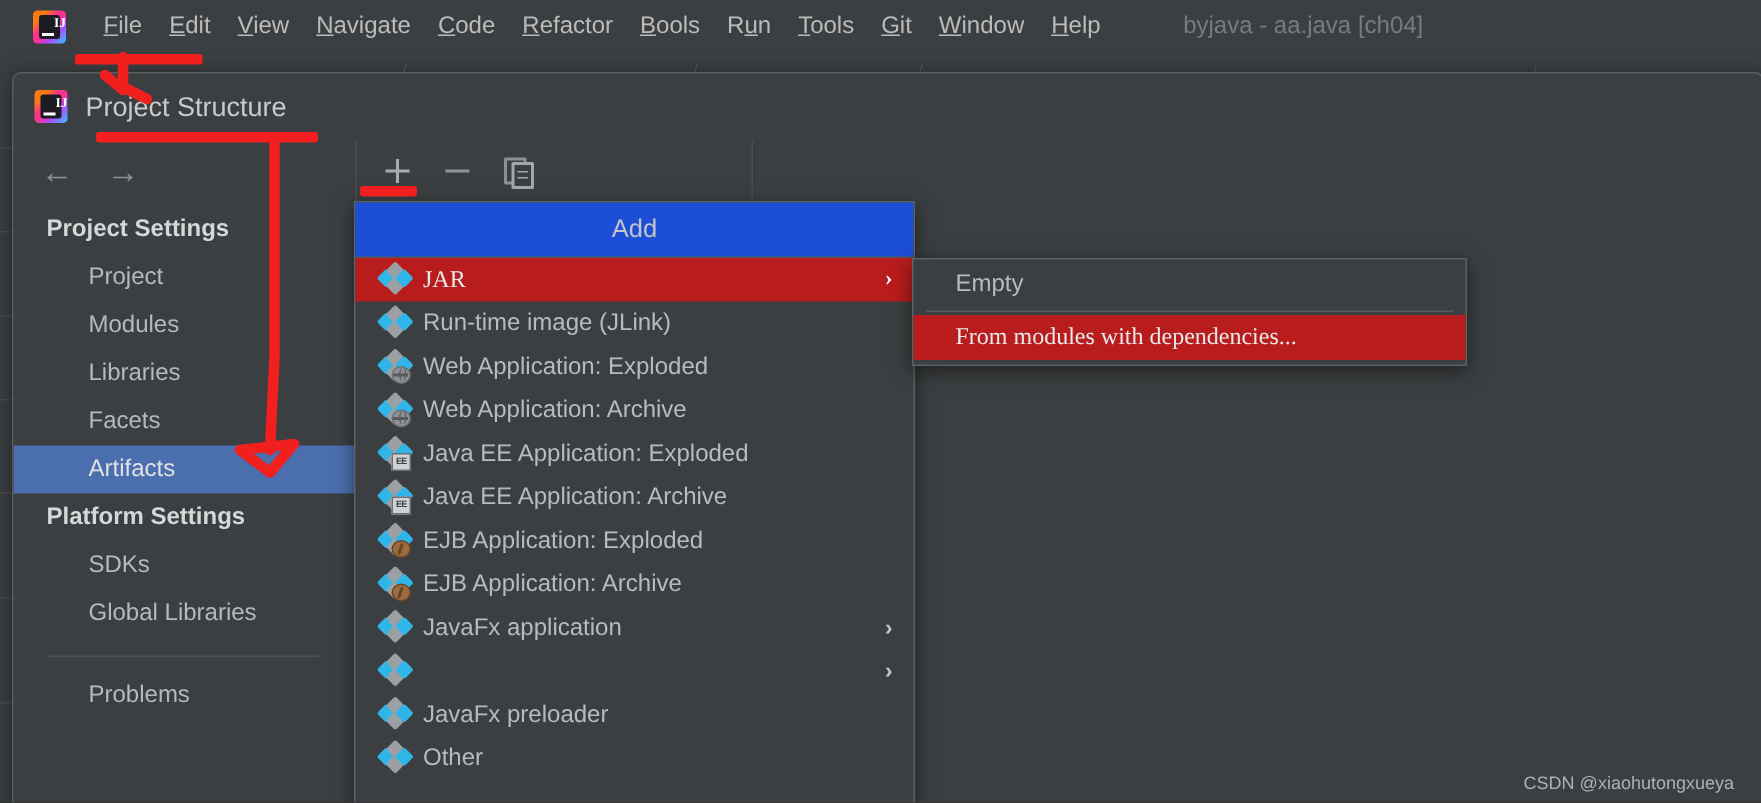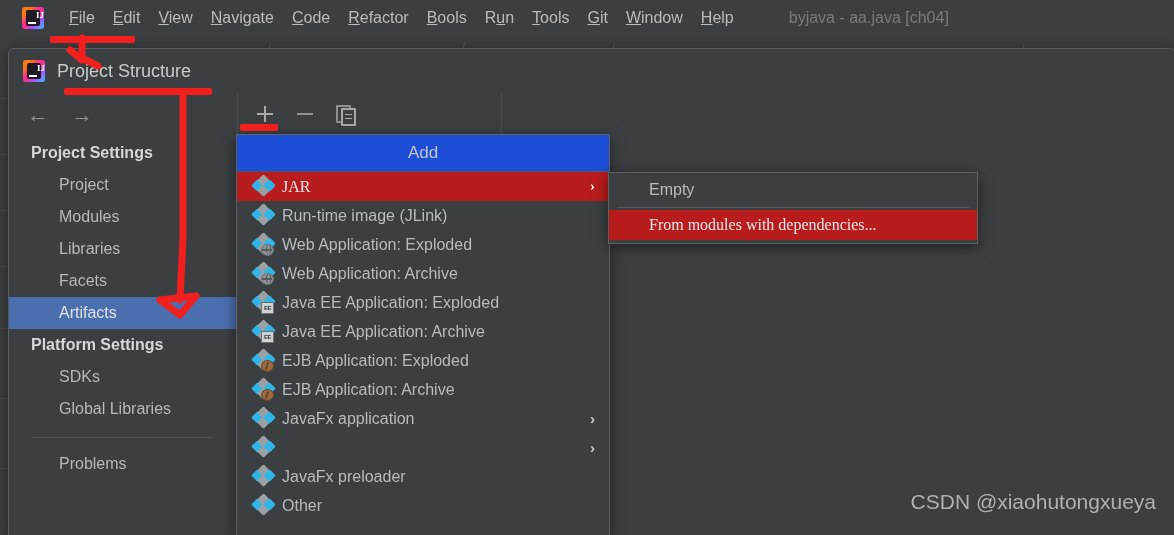--- a/index.html
+++ b/index.html
@@ -446,33 +446,33 @@
     transform: rotate(18deg);
   }
 
   
   #jar-submenu {
     left: 608px; top: 172px;
     width: 368px;
     height: 66px;
     padding: 2px 0;
   }
-  #jar-submenu .mi { height: 30px; padding-left: 40px; }
+  #jar-submenu .mi { height: 30px; padding-left: 28px; }
   .sub-divider {
     height: 1px;
     background: #565a5c;
     margin: 2px 8px;
   }
 
   
   .watermark {
     position: absolute;
-    right: 18px; bottom: 21px;
+    right: 18px; bottom: 6px;
     color: #b8babc;
-    font-size: 21px;
+    font-size: 12px;
     z-index: 40;
     white-space: nowrap;
     opacity: .92;
   }
 
   
   .anno { position: absolute; z-index: 60; pointer-events: none; }
   .ann-underline-file {
     left: 50px; top: 36px;
     width: 85px; height: 7px;

